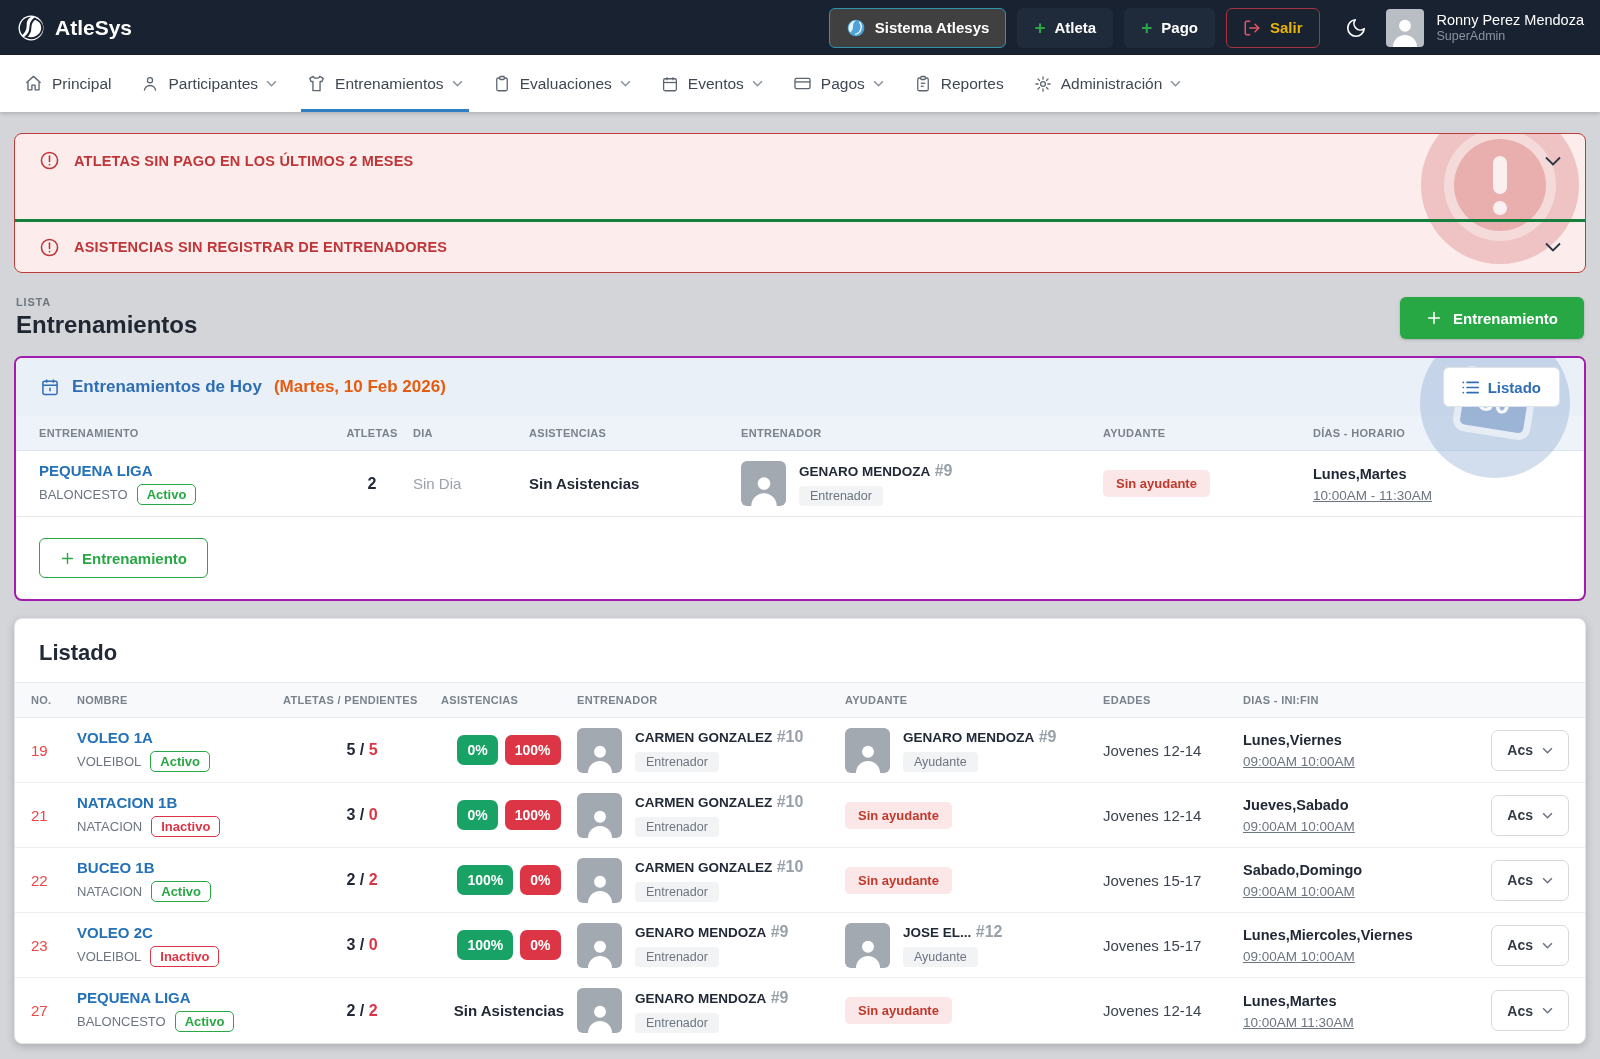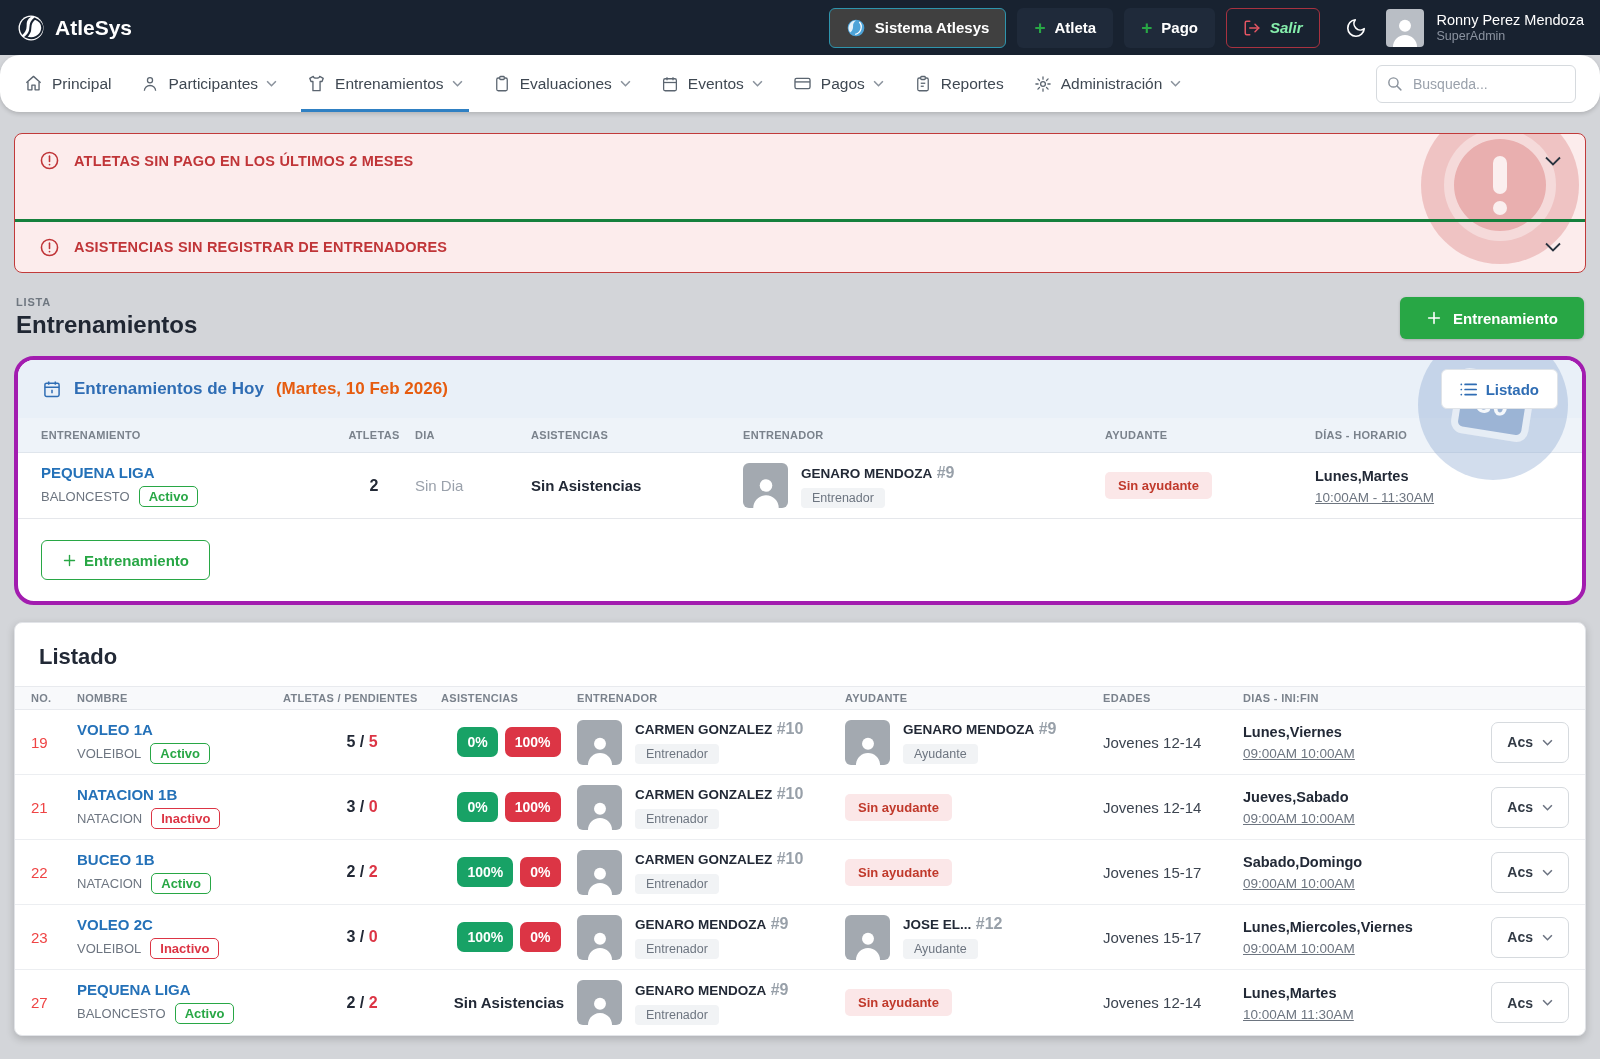--- a/index.html
+++ b/index.html
@@ -7,31 +7,31 @@
   body { font-family:"Liberation Sans", sans-serif; background:#d3d5d9; color:#222936; }
   svg { display:block; }
 
   
   .topbar { height:55px; background:#182230; display:flex; align-items:center; padding:0 16px; }
   .brand { display:flex; align-items:center; gap:9px; color:#fff; font-size:21px; font-weight:700; }
   .topbar-right { margin-left:auto; display:flex; align-items:center; gap:11px; }
   .tb-btn { display:flex; align-items:center; gap:9px; border-radius:6px; padding:0 16px; height:40px;
             font-size:15px; font-weight:600; color:#fff; background:#1f2a3a; border:1px solid transparent; cursor:pointer; }
   .tb-btn.system { background:#404040; border-color:#2e95ad; }
-  .tb-btn.salir { background:transparent; border-color:#a83240; color:#86efac;font-style:italic; }
+  .tb-btn.salir { background:transparent; border-color:#a83240; color:#eab308; }
   .plus-green { color:#28a745; font-size:19px; font-weight:700; line-height:1; }
   .moon-btn { background:transparent; border:none; margin:0 8px 0 14px; cursor:pointer; }
   .tb-avatar { width:38px; height:38px; border-radius:4px; background:#b9bec5; overflow:hidden; display:flex; align-items:flex-end; justify-content:center; }
   .tb-user { line-height:1.25; margin-left:2px; }
   .tb-user .name { color:#fff; font-size:14.5px; }
   .tb-user .role { color:#8b93a0; font-size:12.5px; }
 
   
   .mainnav { height:57px; background:#ffffff; display:flex; align-items:stretch; padding:0 24px; gap:30px;
-             box-shadow:0 2px 4px rgba(0,0,0,.16); position:relative; z-index:5;border-radius:20px; }
+             box-shadow:0 2px 4px rgba(0,0,0,.16); position:relative; z-index:5; }
   .nav-item { display:flex; align-items:center; gap:9px; color:#3f4852; font-size:15.5px; cursor:pointer; position:relative; }
   .nav-item .chev { color:#8a929c; margin-left:-1px; }
   .nav-item.active::after { content:""; position:absolute; left:-6px; right:-6px; bottom:0; height:3px; background:#2f80c3; }
   .nav-search { margin-left:auto; align-self:center; position:relative; }
   .nav-search input { width:200px; height:38px; border:1px solid #d6dade; border-radius:6px; padding:0 10px 0 36px;
                       font-size:14px; font-family:inherit; color:#333; outline:none; }
   .nav-search input::placeholder { color:#9aa1ab; }
   .nav-search .mag { position:absolute; left:10px; top:10px; }
 
   .content { padding:0 14px; }
@@ -52,21 +52,21 @@
   
   .section-head { display:flex; align-items:flex-end; justify-content:space-between; margin:23px 2px 17px; }
   .eyebrow { font-size:11px; font-weight:700; color:#6f7780; letter-spacing:.8px; }
   .page-title { font-size:24px; font-weight:700; color:#202733; margin-top:3px; }
   .btn-green { display:flex; align-items:center; gap:11px; background:#28a745; color:#fff; border:none; border-radius:6px;
                height:42px; padding:0 26px; font-size:15px; font-weight:600; font-family:inherit; cursor:pointer; box-shadow:0 1px 3px rgba(0,0,0,.2); }
   .btn-outline-green { display:inline-flex; align-items:center; gap:7px; background:#fff; color:#28a745; border:1px solid #28a745;
                border-radius:6px; height:40px; padding:0 20px; font-size:15px; font-weight:600; font-family:inherit; cursor:pointer; }
 
   
-  .today-card { background:#fff; border:4px solid #a21caf; border-radius:20px; position:relative; overflow:hidden; }
+  .today-card { background:#fff; border:2px solid #a21caf; border-radius:8px; position:relative; overflow:hidden; }
   .today-head { display:flex; align-items:center; gap:12px; background:#e9f0f8; padding:0 24px; height:58px; position:relative; }
   .today-title { color:#2f6db4; font-size:17px; font-weight:700; }
   .today-date { color:#e65c0f; font-size:17px; font-weight:600; }
   .listado-btn { margin-left:auto; display:flex; align-items:center; gap:9px; background:#fff; border:1px solid #dfe3e8;
                  border-radius:6px; height:40px; padding:0 18px; color:#2f6db4; font-size:15px; font-weight:600;
                  font-family:inherit; cursor:pointer; position:relative; z-index:2; }
   .cal-mark { position:absolute; right:14px; top:-30px; width:150px; height:150px; border-radius:50%;
               background:rgba(148,175,212,.42); z-index:1; display:flex; align-items:center; justify-content:center; }
   .cal-mark .cal { width:78px; height:66px; border:7px solid rgba(255,255,255,.75); border-radius:12px;
                    background:rgba(120,153,197,.55); transform:rotate(9deg); display:flex; align-items:center; justify-content:center;
@@ -94,21 +94,21 @@
   .sin-pill { display:inline-block; background:#fbe7e8; color:#c0392b; font-size:13px; font-weight:600; padding:6px 13px; border-radius:5px; }
   .dias b { font-size:14.5px; color:#222936; }
   .hora { color:#6d7580; font-size:13.5px; margin-top:5px;text-decoration:underline; }
 
   
   .list-card { background:#fff; border-radius:8px; margin-top:17px; border:1px solid #e2e4e8; box-shadow:0 3px 8px rgba(0,0,0,.18); overflow:hidden; }
   .list-head { padding:21px 24px 16px; }
   .list-title { font-size:22px; font-weight:700; color:#222936; }
   .list-subtitle { font-size:14px; color:#6d7580; margin-top:7px; }
   .list-grid { display:grid; grid-template-columns:46px 206px 158px 136px 268px 258px 140px 216px 1fr; align-items:center; padding:0 16px; }
-  .l-header { height:24px; background:#f8f9fb; border-top:1px solid #e8eaee; border-bottom:1px solid #e8eaee;
+  .l-header { height:36px; background:#f8f9fb; border-top:1px solid #e8eaee; border-bottom:1px solid #e8eaee;
               color:#7a828c; font-size:11px; font-weight:700; letter-spacing:.3px; }
   .l-row { height:65px; border-bottom:1px solid #eceef1; }
   .l-row:last-child { border-bottom:none; }
   .no-cell { color:#ef4444; font-size:15px; }
   .frac { text-align:center; font-size:16px; font-weight:700; color:#222936; }
   .frac .red { color:#dc3545; }
   .pills { display:flex; gap:7px; justify-content:center; }
   .pill { display:inline-block; padding:7px 10px; border-radius:7px; color:#fff; font-weight:700; font-size:14px; }
   .pill.green { background:#18a266; }
   .pill.red { background:#dc3545; }
@@ -252,27 +252,20 @@
   <div class="nav-item">
     <svg width="18" height="18" viewBox="0 0 24 24" fill="none" stroke="#5b6570" stroke-width="1.7" stroke-linecap="round">
         <circle cx="12" cy="12" r="3.2"></circle>
         <path d="M12 2.5v3M12 18.5v3M2.5 12h3M18.5 12h3M5.2 5.2l2.1 2.1M16.7 16.7l2.1 2.1M18.8 5.2l-2.1 2.1M7.3 16.7l-2.1 2.1"></path>
       </svg>
     <span>Administración</span>
     <svg class="chev" width="11" height="7" viewBox="0 0 12 8" fill="none" stroke="currentColor" stroke-width="1.8">
         <polyline points="1 1.5 6 6.5 11 1.5"></polyline>
       </svg>
   </div>
-  <div class="nav-search">
-    <svg class="mag" width="17" height="17" viewBox="0 0 24 24" fill="none" stroke="#8a929c" stroke-width="2" stroke-linecap="round">
-        <circle cx="10.5" cy="10.5" r="6.5"></circle>
-        <line x1="15.5" y1="15.5" x2="21" y2="21"></line>
-      </svg>
-    <input type="text" placeholder="Busqueda..." style="">
-  </div>
 </nav>
 
 <div class="content">
 
   <div class="alerts">
     <div class="alert-mark">
       <div class="ring">
           <span class="bar"></span>
           <span class="dot"></span>
         </div>

